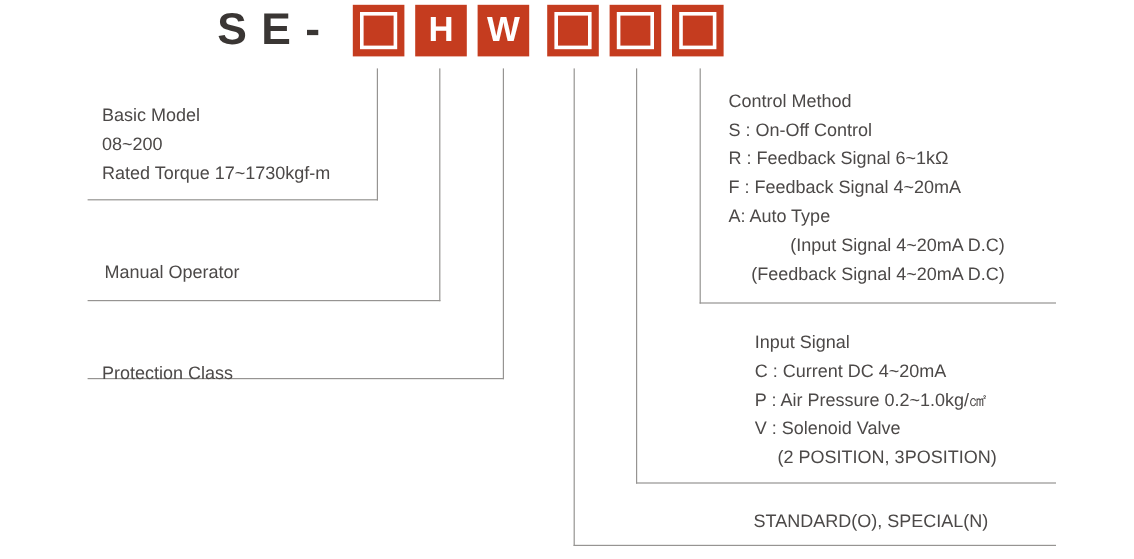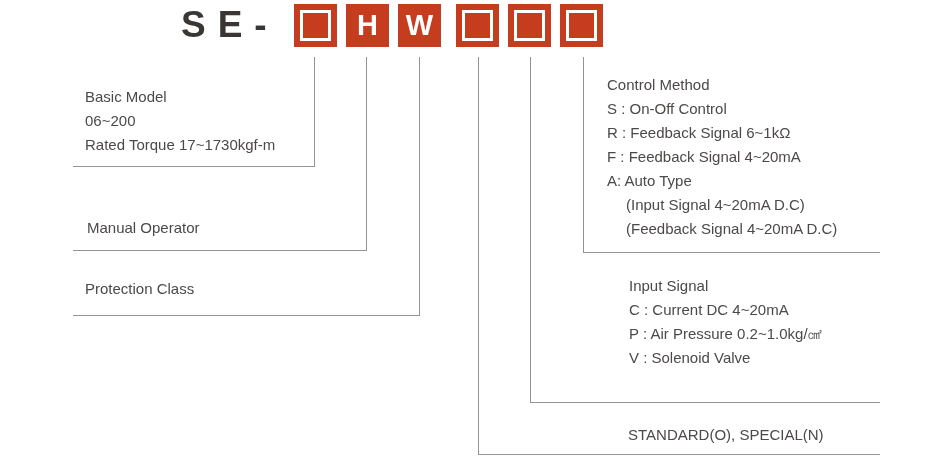--- a/index.html
+++ b/index.html
@@ -21,21 +21,21 @@
   }
   .code-letter{
     color:#ffffff;font-weight:bold;font-size:29px;line-height:1;
   }
   .vline{position:absolute;width:1px;background:#969492;}
   .hline{position:absolute;height:1px;background:#969492;}
   .callout{
     position:absolute;font-size:15px;line-height:24px;color:#4c4948;
     white-space:nowrap;
   }
-  .callout .indent{padding-left:19px;}
+  .callout .indent{padding-left:19px;text-align:right;}
 </style>
 </head>
 <body>
 
 <div class="canvas">
 
   <div class="code-prefix">SE-</div>
 
   <div class="code-box placeholder" style="left:294px;"></div>
   <div class="code-box" style="left:346px;">
@@ -61,46 +61,47 @@
   <div class="hline" style="left:478px;top:454px;width:402px;"></div>
 
   <div class="vline" style="left:530px;top:57px;height:346px;"></div>
   <div class="hline" style="left:530px;top:402px;width:350px;"></div>
 
   <div class="vline" style="left:583px;top:57px;height:196px;"></div>
   <div class="hline" style="left:583px;top:252px;width:297px;"></div>
 
   <div class="callout" style="left:85px;top:85px;">
     <div>Basic Model</div>
-    <div>06~200</div>
+    <div>08~200</div>
     <div>Rated Torque 17~1730kgf-m</div>
   </div>
 
   <div class="callout" style="left:87px;top:216px;text-align:center;">
     <div>Manual Operator</div>
   </div>
 
-  <div class="callout" style="left:85px;top:277px;">
+  <div class="callout" style="left:85px;top:300px;">
     <div>Protection Class</div>
   </div>
 
   <div class="callout" style="left:607px;top:73px;">
     <div>Control Method</div>
     <div>S : On-Off Control</div>
     <div>R : Feedback Signal 6~1kΩ</div>
     <div>F : Feedback Signal 4~20mA</div>
     <div>A: Auto Type</div>
     <div class="indent">(Input Signal 4~20mA D.C)</div>
     <div class="indent">(Feedback Signal 4~20mA D.C)</div>
   </div>
 
   <div class="callout" style="left:629px;top:274px;">
     <div>Input Signal</div>
     <div>C : Current DC 4~20mA</div>
     <div>P : Air Pressure 0.2~1.0kg/㎠</div>
     <div>V : Solenoid Valve</div>
+    <div class="indent">(2 POSITION, 3POSITION)</div>
   </div>
 
   <div class="callout" style="left:628px;top:423px;">
     <div>STANDARD(O), SPECIAL(N)</div>
   </div>
 
 </div>
 
 </body></html>

